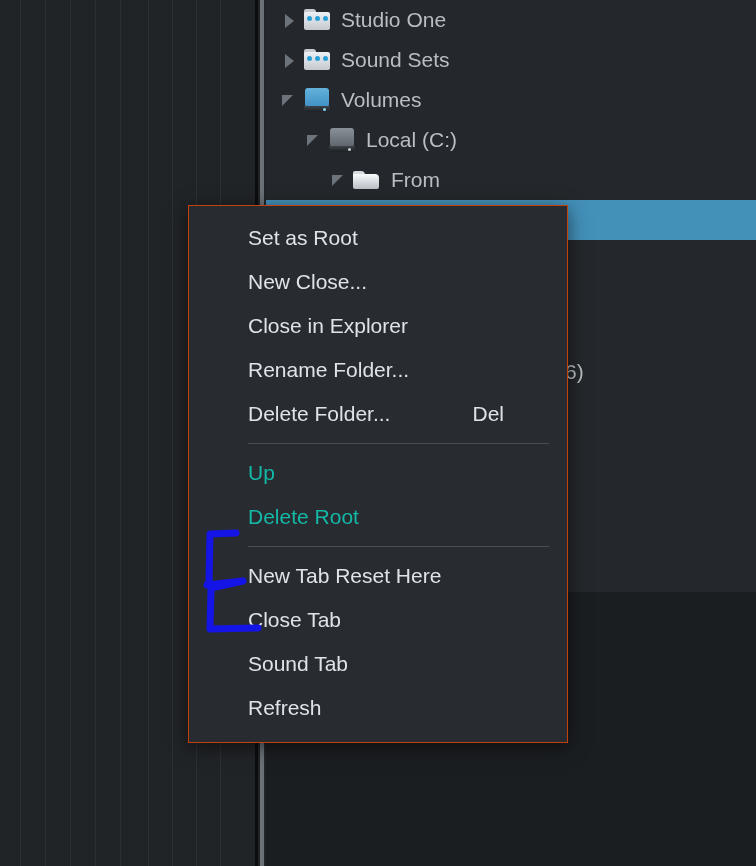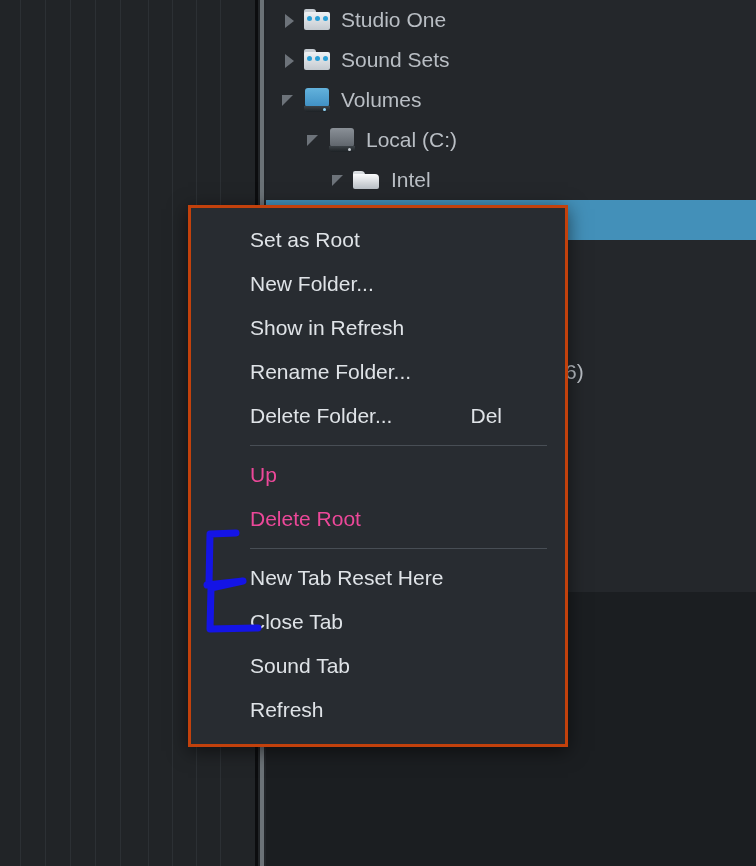--- a/index.html
+++ b/index.html
@@ -181,37 +181,37 @@
   .ic-drive.blue .led { background: #8fd4f5; }
   .ic-drive.gray .top { background: linear-gradient(#8a9097, #5e646b); }
   .ic-drive.gray .led { background: #c8ced4; }
 
   
   #context-menu {
     position: absolute;
     left: 188px; top: 205px;
     width: 380px;
     background: #282c31;
-    border: 3px solid #c2410c;
+    border: 1px solid #c2410c;
     box-shadow: 0 4px 18px rgba(0,0,0,0.55);
     padding: 10px 0 12px 0;
     box-sizing: border-box;
   }
   .menu-item {
     position: relative;
     height: 44px;
     display: flex;
     align-items: center;
     padding: 0 18px 0 59px;
     font-size: 21px;
     color: #dfe3e7;
     white-space: nowrap;
     box-sizing: border-box;
   }
-  .menu-item.disabled { color: #ec4899; }
+  .menu-item.disabled { color: #14b8a6; }
   .menu-item .mi-label { flex: 1 1 auto; }
   .menu-item .mi-shortcut {
     flex: 0 0 auto;
     color: #dfe3e7;
     font-size: 21px;
     padding-right: 45px;
   }
   .menu-sep {
     height: 1px;
     background: #484e55;
@@ -311,21 +311,21 @@
         </div>
         <div class="tree-row">
           <span class="tree-indent" style="width: 64px;"></span>
           <span class="twisty open">
             <i></i>
           </span>
           <span class="tree-icon ic-folder">
             <span class="tab"></span>
             <span class="body"></span>
           </span>
-          <span class="tree-label">Intel</span>
+          <span class="tree-label">From</span>
         </div>
         <div class="tree-row selected">
           <span class="tree-indent" style="width: 89px;"></span>
           <span class="twisty open">
             <i></i>
           </span>
           <span class="tree-icon ic-folder">
             <span class="tab"></span>
             <span class="body"></span>
           </span>
@@ -334,24 +334,24 @@
       </div>
 
     <div id="clipped-fragment" style="position:absolute; left:299px; top:360px; font-size:21px; color:#b9bec4;">6)</div>
   </div>
 
   <div id="context-menu">
       <div class="menu-item">
         <span class="mi-label">Set as Root</span>
       </div>
       <div class="menu-item">
-        <span class="mi-label">New Folder...</span>
-      </div>
-      <div class="menu-item">
-        <span class="mi-label">Show in Refresh</span>
+        <span class="mi-label">New Close...</span>
+      </div>
+      <div class="menu-item">
+        <span class="mi-label">Close in Explorer</span>
       </div>
       <div class="menu-item">
         <span class="mi-label">Rename Folder...</span>
       </div>
       <div class="menu-item">
         <span class="mi-label">Delete Folder...</span>
         <span class="mi-shortcut">Del</span>
       </div>
       <div class="menu-sep"></div>
       <div class="menu-item disabled">

